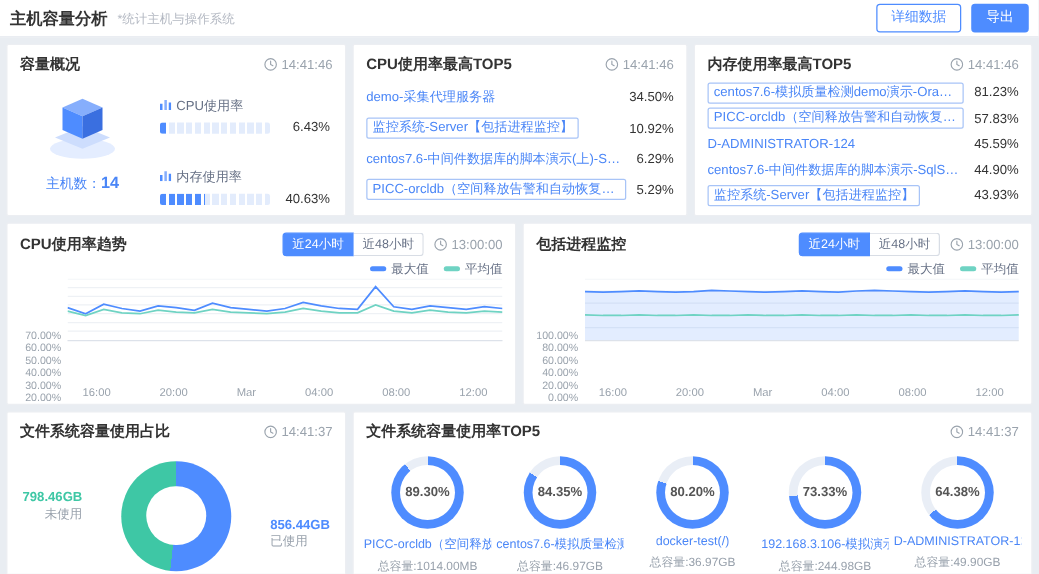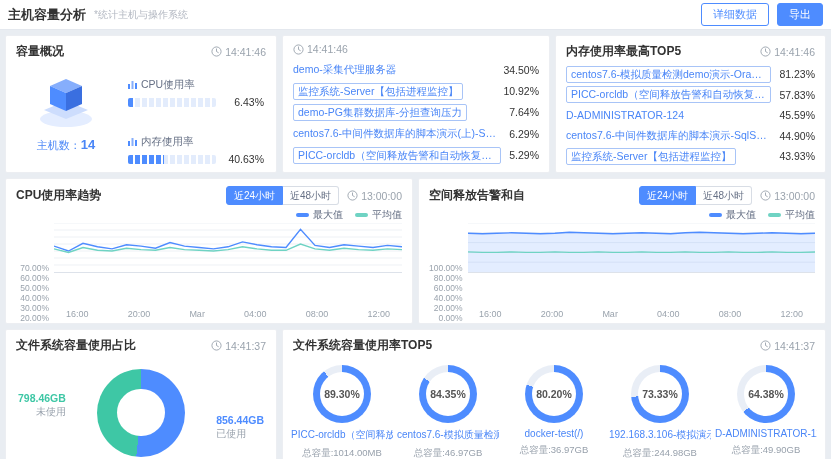--- a/index.html
+++ b/index.html
@@ -173,40 +173,37 @@
                   </div>
                   <span class="m-val">40.63%</span>
                 </div>
               </div>
             </div>
         </div>
       </section>
 
       <section class="panel w2">
         <div class="panel-head">
+          <span class="panel-title">CPU使用率最高TOP5</span>
           <span class="panel-time">
             <svg width="11" height="11" viewBox="0 0 12 12">
                 <circle cx="6" cy="6" r="5" fill="none" stroke="#9aa3ad"></circle>
                 <path d="M6 3.2V6l2 1.2" fill="none" stroke="#9aa3ad" stroke-linecap="round"></path>
               </svg>
             <span>14:41:46</span>
           </span>
         </div>
         <div class="top5">
             <div class="t-row">
               <span class="t-name">demo-采集代理服务器</span>
               <span class="t-val">34.50%</span>
             </div>
             <div class="t-row">
               <span class="t-name tagged">监控系统-Server【包括进程监控】</span>
               <span class="t-val">10.92%</span>
-            </div>
-            <div class="t-row">
-              <span class="t-name tagged">demo-PG集群数据库-分担查询压力</span>
-              <span class="t-val">7.64%</span>
             </div>
             <div class="t-row">
               <span class="t-name">centos7.6-中间件数据库的脚本演示(上)-SqlServer-2017</span>
               <span class="t-val">6.29%</span>
             </div>
             <div class="t-row">
               <span class="t-name tagged">PICC-orcldb（空间释放告警和自动恢复演示）</span>
               <span class="t-val">5.29%</span>
             </div>
           </div>
@@ -308,21 +305,21 @@
               <span>Mar</span>
               <span>04:00</span>
               <span>08:00</span>
               <span>12:00</span>
             </div>
         </div>
       </section>
 
       <section class="panel grow">
         <div class="panel-head">
-          <span class="panel-title">空间释放告警和自</span>
+          <span class="panel-title">包括进程监控</span>
           <div class="trend-controls">
             <div class="seg">
                 <button class="seg-btn active">近24小时</button>
                 <button class="seg-btn">近48小时</button>
               </div>
             <span class="panel-time">
               <svg width="11" height="11" viewBox="0 0 12 12">
                   <circle cx="6" cy="6" r="5" fill="none" stroke="#9aa3ad"></circle>
                   <path d="M6 3.2V6l2 1.2" fill="none" stroke="#9aa3ad" stroke-linecap="round"></path>
                 </svg>

